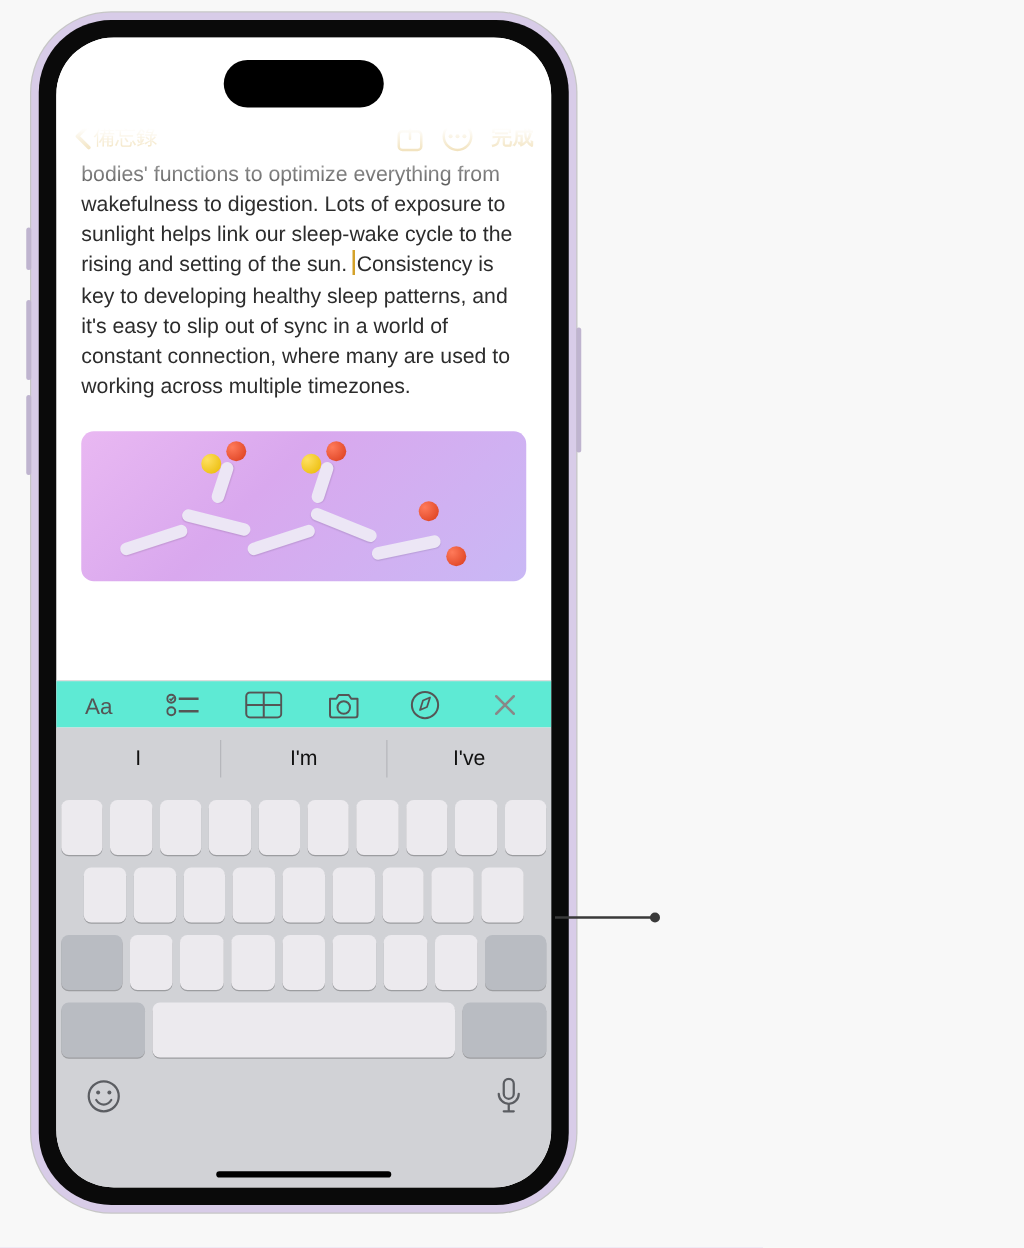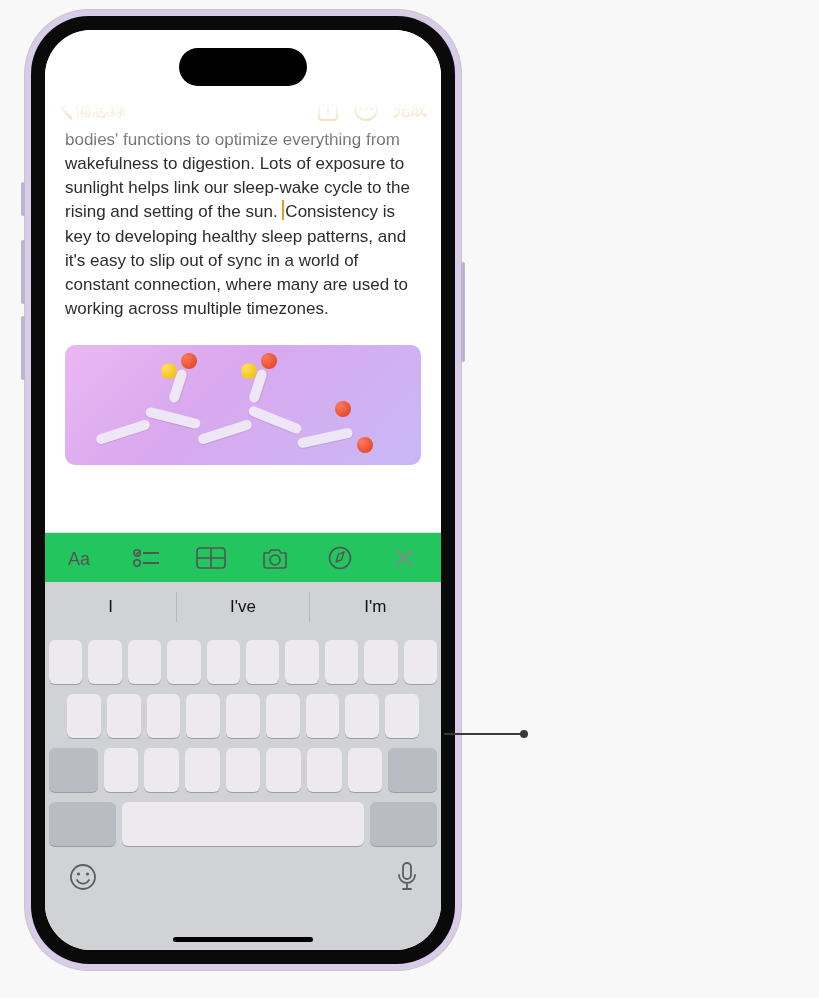--- a/index.html
+++ b/index.html
@@ -109,21 +109,21 @@
   }
   
   .bond { position:absolute; width:56px; height:10px; background:#ece6f5; border-radius:5px; box-shadow:0 1px 1px rgba(0,0,0,.1);}
   .atom { position:absolute; width:16px; height:16px; border-radius:50%; }
   .atom.red { background: radial-gradient(circle at 30% 30%, #ff7a5a,#d93a1a); }
   .atom.yellow { background: radial-gradient(circle at 30% 30%, #ffe060,#e8b800); }
 
   
   .kb-toolbar {
     position:absolute; left:0; right:0; bottom: 368px;
-    height: 50px; background:#22c55e;
+    height: 38px; background:#5eead4;
     border-top:1px solid #ddd;
     display:flex; align-items:center; justify-content:space-between;
     padding: 0 22px;
   }
   .kb-toolbar .tbtn { width:30px; height:30px; display:flex; align-items:center; justify-content:center; color:#555; }
 
   
   .predict {
     position:absolute; left:0; right:0; bottom: 318px; height:50px;
     background:#d1d2d6;
@@ -306,22 +306,22 @@
           </span>
           <span class="tbtn">
             <svg width="20" height="20" viewBox="0 0 20 20">
                 <path d="M3 3l14 14M17 3L3 17" stroke="#888" stroke-width="2" stroke-linecap="round"></path>
               </svg>
           </span>
         </div>
 
         <div class="predict">
           <div>I</div>
+          <div>I'm</div>
           <div>I've</div>
-          <div>I'm</div>
         </div>
 
         <div class="keyboard">
           <div class="krow">
             <div class="key"></div>
               <div class="key"></div>
               <div class="key"></div>
               <div class="key"></div>
               <div class="key"></div>
               <div class="key"></div>

